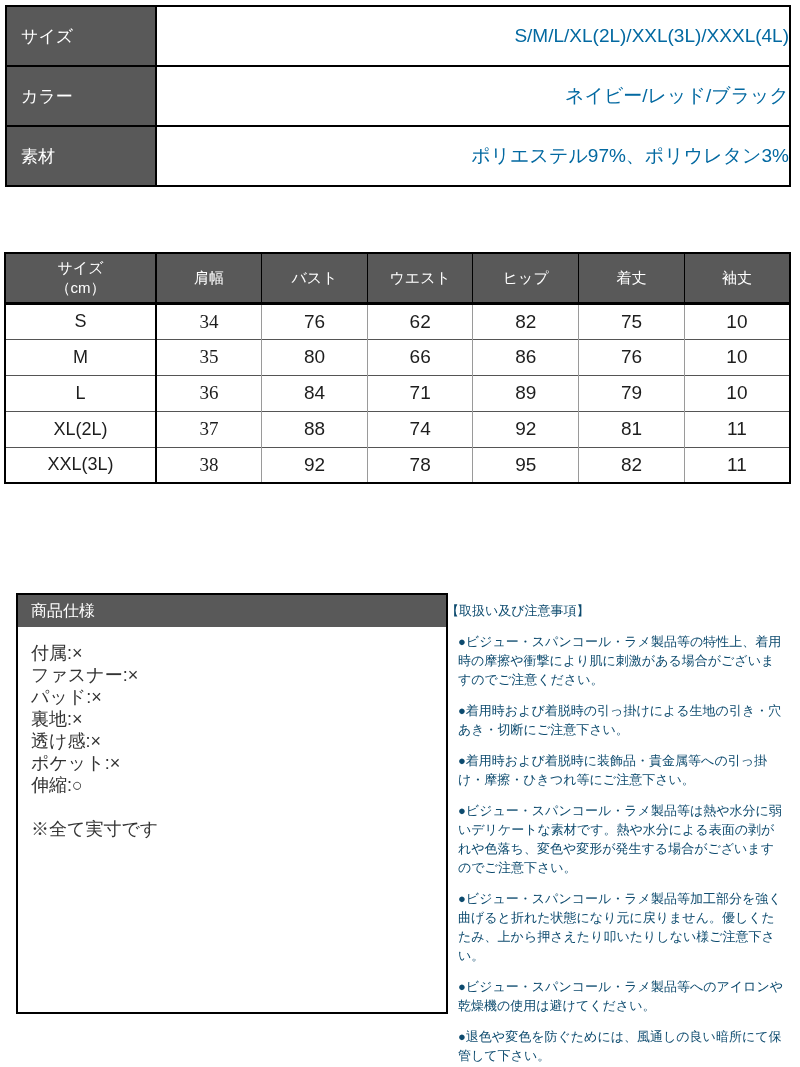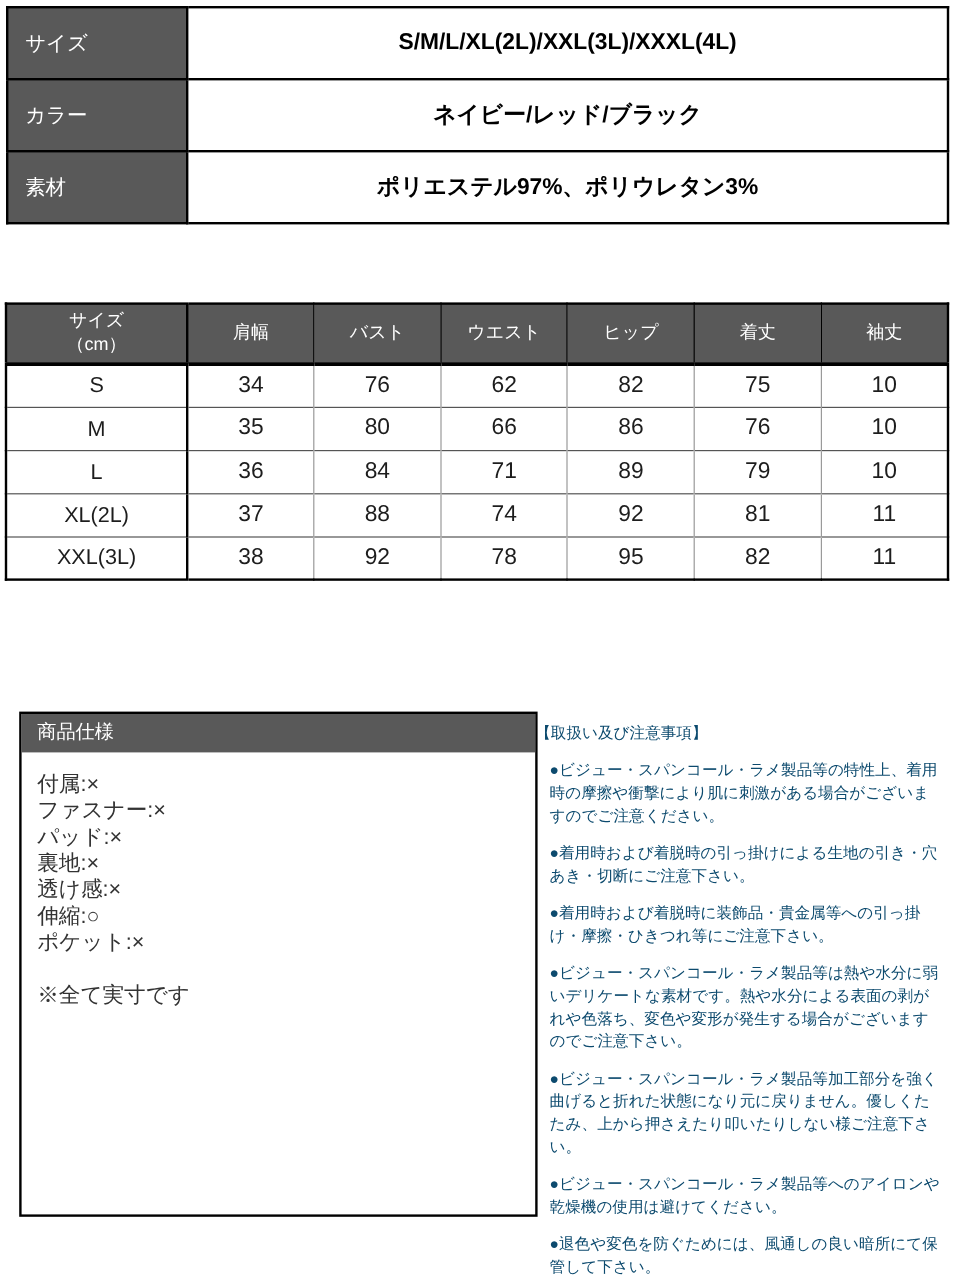--- a/index.html
+++ b/index.html
@@ -18,37 +18,37 @@
   
   .info-table{
     position:absolute;left:5px;top:5px;width:786px;
     border-collapse:collapse;table-layout:fixed;
   }
   .info-table th,.info-table td{border:2px solid var(--border);height:60px;}
   .info-table th{
     width:150px;background:var(--header-bg);color:#fff;font-weight:normal;
     text-align:left;padding-left:14px;font-size:17px;
   }
-  .info-table td{text-align:center;font-size:19px;color:#000000;font-weight:bold;}
+  .info-table td{text-align:right;font-size:19px;color:#0369a1;}
 
   
   .size-table{
     position:absolute;left:4px;top:252px;width:787px;
     border-collapse:collapse;table-layout:fixed;border:2px solid var(--border);
   }
   .size-table th{
     background:var(--header-bg);color:#fff;font-weight:normal;font-size:15px;
     height:50px;border:1px solid #000;border-bottom:3px solid var(--border);
     text-align:center;vertical-align:middle;line-height:20px;
   }
   .size-table td{
     text-align:center;font-size:19px;color:#1d1d1d;height:36px;
     border-top:1px solid #555;border-left:1px solid #9a9a9a;
   }
-  .size-table td:nth-child(2),.size-table th:nth-child(2){border-left:2px solid var(--border);}
+  .size-table td:nth-child(2),.size-table th:nth-child(2){border-left:2px solid var(--border);font-family:Liberation Serif, serif;}
   .size-table td:first-child{font-size:18px;}
 
   
   .spec-box{
     position:absolute;left:16px;top:593px;width:432px;height:421px;
     border:2px solid var(--border);background:#fff;
   }
   .spec-header{
     height:32px;background:var(--header-bg);color:#fff;
     font-size:16px;line-height:32px;padding-left:13px;
@@ -157,22 +157,22 @@
   </table>
 
 <div class="spec-box">
   <div class="spec-header">商品仕様</div>
   <div class="spec-body">
     <div class="spec-item">付属:×</div>
     <div class="spec-item">ファスナー:×</div>
     <div class="spec-item">パッド:×</div>
     <div class="spec-item">裏地:×</div>
     <div class="spec-item">透け感:×</div>
+    <div class="spec-item">ポケット:×</div>
     <div class="spec-item">伸縮:○</div>
-    <div class="spec-item">ポケット:×</div>
     <div class="spec-note">※全て実寸です</div>
   </div>
 </div>
 
 <div class="care">
   <div class="care-title">【取扱い及び注意事項】</div>
   <p>●ビジュー・スパンコール・ラメ製品等の特性上、着用時の摩擦や衝撃により肌に刺激がある場合がございますのでご注意ください。</p>
   <p>●着用時および着脱時の引っ掛けによる生地の引き・穴あき・切断にご注意下さい。</p>
   <p>●着用時および着脱時に装飾品・貴金属等への引っ掛け・摩擦・ひきつれ等にご注意下さい。</p>
   <p>●ビジュー・スパンコール・ラメ製品等は熱や水分に弱いデリケートな素材です。熱や水分による表面の剥がれや色落ち、変色や変形が発生する場合がございますのでご注意下さい。</p>

